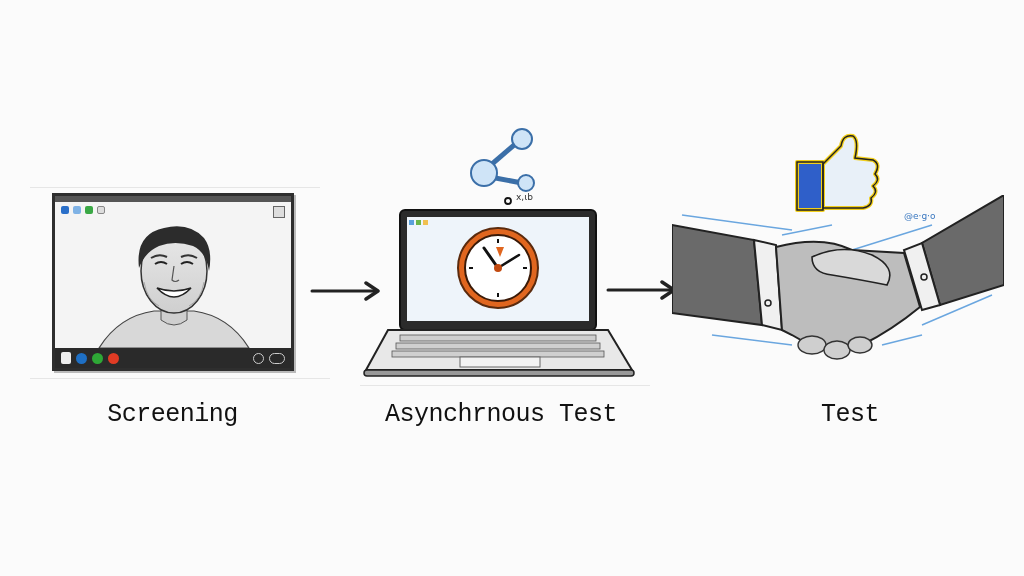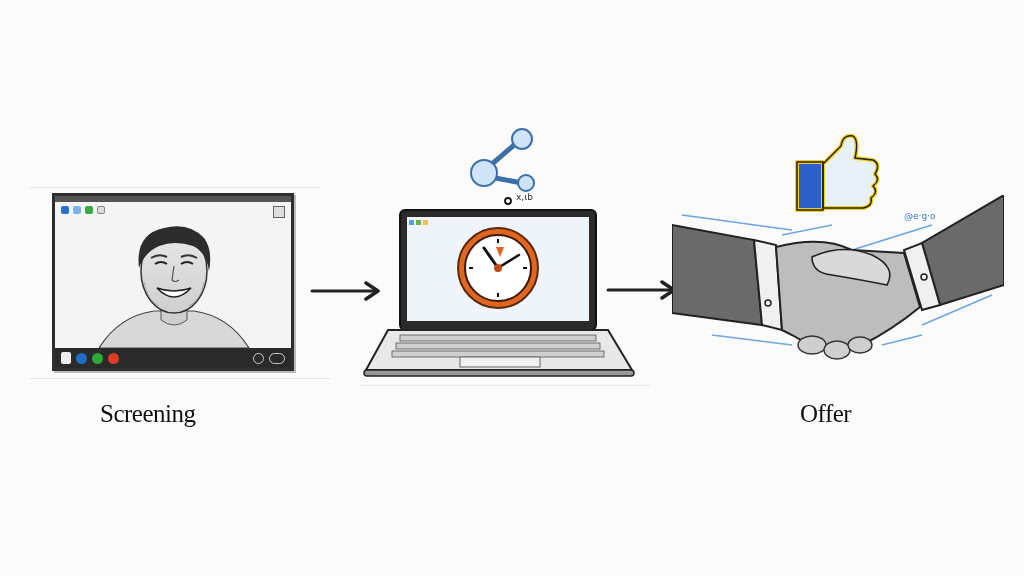--- a/index.html
+++ b/index.html
@@ -35,22 +35,22 @@
   .laptop { position: absolute; left: 360px; top: 205px; width: 280px; height: 180px; }
 
   
   .hands { position: absolute; left: 672px; top: 195px; width: 332px; height: 170px; }
   .thumb { position: absolute; left: 793px; top: 132px; width: 88px; height: 82px; }
   .molecule { position: absolute; left: 460px; top: 125px; width: 90px; height: 80px; }
 
   
   .label {
     position: absolute; top: 400px; font-size: 25px; color: #111;
-    font-family: Liberation Serif, serif; letter-spacing: -0.5px;
-    text-align: left; white-space: nowrap;
+    font-family: Liberation Mono, monospace; letter-spacing: -0.5px;
+    text-align: center; white-space: nowrap;
   }
   #lbl-1 { left: 100px; width: 145px; }
   #lbl-2 { left: 385px; width: 230px; }
   #lbl-3 { left: 800px; width: 100px; }
 </style>
 </head>
 <body>
 
 <div class="stage">
 
@@ -181,14 +181,15 @@
     <g stroke="#333" stroke-width="1.4" fill="#cfcfcf">
       <ellipse cx="140" cy="150" rx="14" ry="9"></ellipse>
       <ellipse cx="165" cy="155" rx="13" ry="9"></ellipse>
       <ellipse cx="188" cy="150" rx="12" ry="8"></ellipse>
     </g>
     <circle cx="96" cy="108" r="3" fill="none" stroke="#222" stroke-width="1.5"></circle>
     <circle cx="252" cy="82" r="3" fill="none" stroke="#222" stroke-width="1.5"></circle>
   </svg>
 
   <div class="label" id="lbl-1">Screening</div>
-  <div class="label" id="lbl-3">Offer</div>
+  <div class="label" id="lbl-2">Asynchrnous Test</div>
+  <div class="label" id="lbl-3">Test</div>
 </div>
 
 </body></html>

